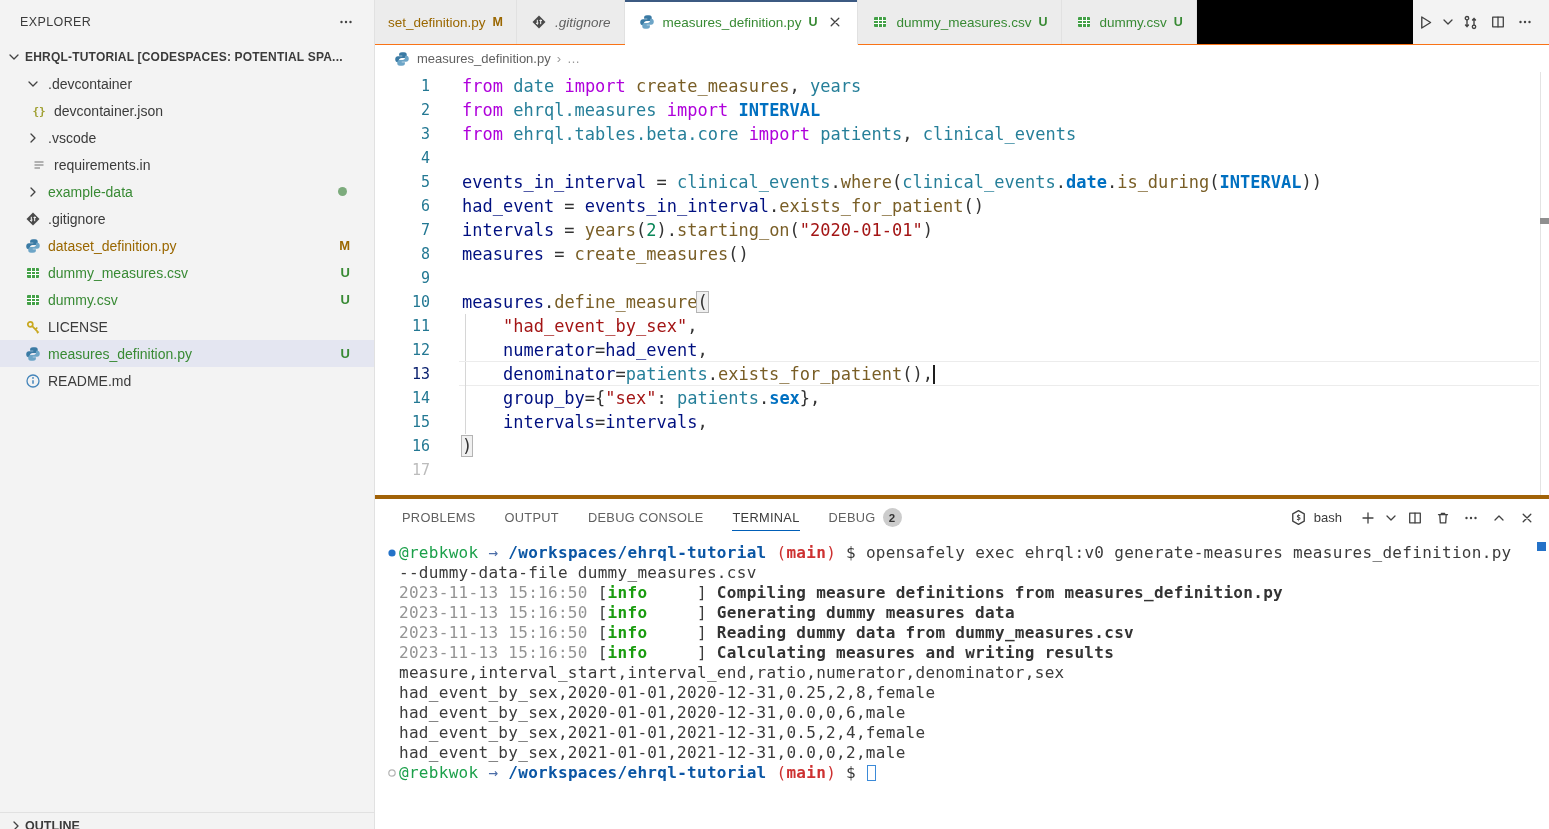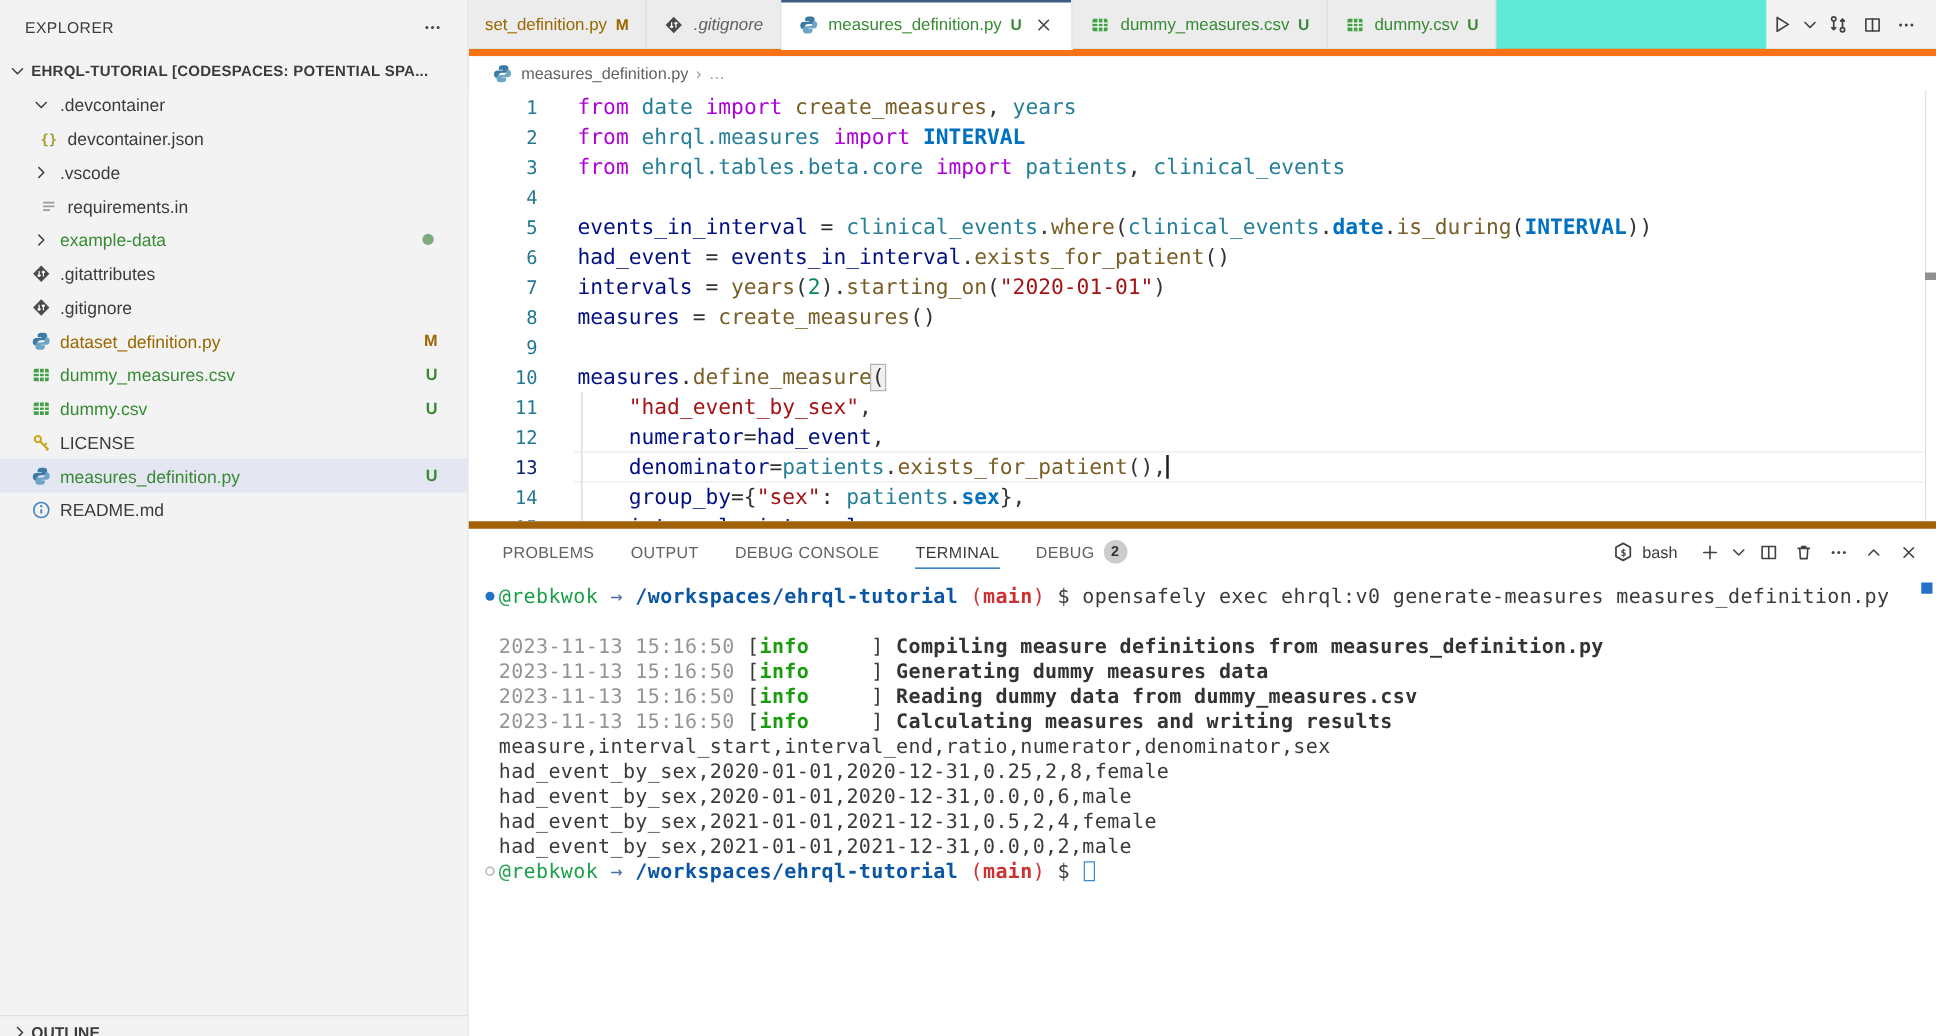--- a/index.html
+++ b/index.html
@@ -21,21 +21,21 @@
   .c-modified{color:#9a6700;}
   .c-untracked{color:#388a34;}
   .gitbadge{margin-left:auto;margin-right:24px;font-size:13px;font-weight:600;}
   .dotbadge{margin-left:auto;margin-right:27px;width:9px;height:9px;border-radius:50%;background:#7cab7c;}
   .outline{position:absolute;left:0;right:0;top:812px;height:27px;border-top:1px solid #e1e1e1;display:flex;align-items:center;padding-left:7px;font-weight:bold;font-size:12.5px;color:#3b3b3b;background:#f3f3f3;}
 
   
   .main{flex:1;display:flex;flex-direction:column;min-width:0;}
 
   
-  .tabbar{height:45px;background:#5eead4;display:flex;align-items:stretch;border-bottom:6px solid #f97316;flex:none;gap:26px;}
+  .tabbar{height:45px;background:#000000;display:flex;align-items:stretch;border-bottom:1px solid #f97316;flex:none;gap:26px;}
   .tab{display:flex;align-items:center;gap:7px;padding:0 13px;background:#ececec;border-right:1px solid #e1e1e1;font-size:13.5px;color:#616161;position:relative;}
   .tab.active{background:#fff;box-shadow:inset 0 2px 0 #3c5a82;margin-bottom:-1px;border-bottom:1px solid #fff;}
   .tab .tlabel{white-space:nowrap;}
   .tab .tlabel.it{font-style:italic;}
   .tab .badge-letter{font-size:12.5px;font-weight:600;}
   .tab .close{width:18px;height:18px;display:flex;align-items:center;justify-content:center;border-radius:4px;margin-left:2px;}
   .actions{margin-left:auto;display:flex;align-items:center;padding-right:12px;background:#f3f3f3;gap:2px;}
   .icon-btn{width:25px;height:25px;display:flex;align-items:center;justify-content:center;border-radius:5px;}
   .icon-btn.narrow{width:16px;}
 
@@ -53,21 +53,21 @@
   .ct{margin-left:32px;position:relative;}
   .guide{position:absolute;left:3px;top:0;bottom:0;border-left:1px solid #d6d6d6;}
   .caret{display:inline-block;width:0;border-left:2px solid #1e1e1e;height:19px;vertical-align:-4px;}
   .tk-k{color:#AF00DB;}.tk-m{color:#267F99;}.tk-f{color:#795E26;}.tk-v{color:#001080;}
   .tk-c{color:#0070C1;font-weight:600;}.tk-s{color:#A31515;}.tk-n{color:#098658;}.tk-p{color:#333;}
   .tk-bh{outline:1px solid #b4b4b4;background:#f0f0f0;color:#333;}
   .ruler{position:absolute;top:0;right:0;width:9px;bottom:0;border-left:1px solid #e3e3e3;background:#fff;}
   .ruler-thumb{position:absolute;top:146px;right:0;width:9px;height:6px;background:#8f8f8f;}
 
   
-  .panel{height:412px;flex:none;border-top:6px solid #a16207;display:flex;flex-direction:column;background:#fff;position:relative;}
+  .panel{height:334px;flex:none;border-top:4px solid #a16207;display:flex;flex-direction:column;background:#fff;position:relative;}
   .panel-header{height:37px;display:flex;align-items:center;padding:0 10px 0 27px;flex:none;}
   .ptab{margin-right:29px;font-size:12.8px;color:#616161;height:100%;display:flex;align-items:center;gap:7px;position:relative;letter-spacing:.3px;}
   .ptab.active{color:#3b3b3b;}
   .ptab.active::after{content:"";position:absolute;left:0;right:0;bottom:5px;border-bottom:1.5px solid #005fb8;}
   .pbadge{background:#ccc;color:#333;border-radius:50%;width:19px;height:19px;font-size:11.5px;display:flex;align-items:center;justify-content:center;font-weight:600;}
   .ptoolbar{margin-left:auto;display:flex;align-items:center;gap:3px;}
   .shell-chip{display:flex;align-items:center;gap:6px;font-size:13px;color:#3b3b3b;margin-right:10px;}
   .terminal{flex:1;padding:7px 0 0 9px;font-family:"DejaVu Sans Mono",monospace;font-size:16px;letter-spacing:.3px;position:relative;overflow:hidden;}
   .trow{display:flex;height:20px;line-height:20px;white-space:pre;}
   .tgut{width:15px;flex:none;display:flex;align-items:center;justify-content:center;}
@@ -139,29 +139,20 @@
           <span class="lab">requirements.in</span>
         </div>
         <div class="row" style="padding-left: 24px;">
           <span class="icon">
             <svg width="16" height="16" viewBox="0 0 16 16">
               <path d="M6 4l4 4-4 4" stroke="#424242" stroke-width="1.3" fill="none" stroke-linecap="round" stroke-linejoin="round"></path>
             </svg>
           </span>
           <span class="lab c-untracked">example-data</span>
           <span class="dotbadge"></span>
-        </div>
-        <div class="row" style="padding-left: 24px;">
-          <span class="icon">
-            <svg width="16" height="16" viewBox="0 0 16 16">
-              <rect x="3.4" y="3.4" width="9.2" height="9.2" transform="rotate(45 8 8)" fill="#4a4a4a"></rect>
-              <path d="M6.3 5.8v4.4M6.3 10.2l1.2-1.2M6.3 10.2L5.1 9M9.7 10.2V5.8M9.7 5.8L8.5 7M9.7 5.8 10.9 7" stroke="#fff" stroke-width="1" fill="none"></path>
-            </svg>
-          </span>
-          <span class="lab">.gitattributes</span>
         </div>
         <div class="row" style="padding-left: 24px;">
           <span class="icon">
             <svg width="16" height="16" viewBox="0 0 16 16">
               <rect x="3.4" y="3.4" width="9.2" height="9.2" transform="rotate(45 8 8)" fill="#4a4a4a"></rect>
               <path d="M6.3 5.8v4.4M6.3 10.2l1.2-1.2M6.3 10.2L5.1 9M9.7 10.2V5.8M9.7 5.8L8.5 7M9.7 5.8 10.9 7" stroke="#fff" stroke-width="1" fill="none"></path>
             </svg>
           </span>
           <span class="lab">.gitignore</span>
         </div>
@@ -430,21 +421,21 @@
                 <path d="M4.2 4.2l7.6 7.6M11.8 4.2l-7.6 7.6" stroke="#424242" stroke-width="1.3" fill="none" stroke-linecap="round" stroke-linejoin="round"></path>
               </svg>
             </span>
           </div>
       </div>
       <div class="terminal" id="terminal">
         <div class="tmarker"></div>
       <div class="trow"><span class="tgut"><svg width="10" height="10" viewBox="0 0 10 10">
                 <circle cx="5" cy="5" r="3.6" fill="#2472c8"></circle>
               </svg></span><span><span class="tt-g">@rebkwok</span><span class="tt-p"> </span><span class="tt-a">→</span><span class="tt-p"> </span><span class="tt-pa">/workspaces/ehrql-tutorial</span><span class="tt-p"> </span><span class="tt-r">(</span><span class="tt-rb">main</span><span class="tt-r">)</span><span class="tt-p"> $ opensafely exec ehrql:v0 generate-measures measures_definition.py</span></span></div>
-          <div class="trow"><span class="tgut"></span></div>
+          <div class="trow"><span class="tgut"></span><span><span class="tt-p">--dummy-data-file dummy_measures.csv</span></span></div>
           <div class="trow"><span class="tgut"></span><span><span class="tt-ts">2023-11-13 15:16:50 </span><span class="tt-p">[</span><span class="tt-i">info</span><span class="tt-p">     ] </span><span class="tt-b">Compiling measure definitions from measures_definition.py</span></span></div>
           <div class="trow"><span class="tgut"></span><span><span class="tt-ts">2023-11-13 15:16:50 </span><span class="tt-p">[</span><span class="tt-i">info</span><span class="tt-p">     ] </span><span class="tt-b">Generating dummy measures data</span></span></div>
           <div class="trow"><span class="tgut"></span><span><span class="tt-ts">2023-11-13 15:16:50 </span><span class="tt-p">[</span><span class="tt-i">info</span><span class="tt-p">     ] </span><span class="tt-b">Reading dummy data from dummy_measures.csv</span></span></div>
           <div class="trow"><span class="tgut"></span><span><span class="tt-ts">2023-11-13 15:16:50 </span><span class="tt-p">[</span><span class="tt-i">info</span><span class="tt-p">     ] </span><span class="tt-b">Calculating measures and writing results</span></span></div>
           <div class="trow"><span class="tgut"></span><span><span class="tt-p">measure,interval_start,interval_end,ratio,numerator,denominator,sex</span></span></div>
           <div class="trow"><span class="tgut"></span><span><span class="tt-p">had_event_by_sex,2020-01-01,2020-12-31,0.25,2,8,female</span></span></div>
           <div class="trow"><span class="tgut"></span><span><span class="tt-p">had_event_by_sex,2020-01-01,2020-12-31,0.0,0,6,male</span></span></div>
           <div class="trow"><span class="tgut"></span><span><span class="tt-p">had_event_by_sex,2021-01-01,2021-12-31,0.5,2,4,female</span></span></div>
           <div class="trow"><span class="tgut"></span><span><span class="tt-p">had_event_by_sex,2021-01-01,2021-12-31,0.0,0,2,male</span></span></div>
           <div class="trow"><span class="tgut"><svg width="10" height="10" viewBox="0 0 10 10">

